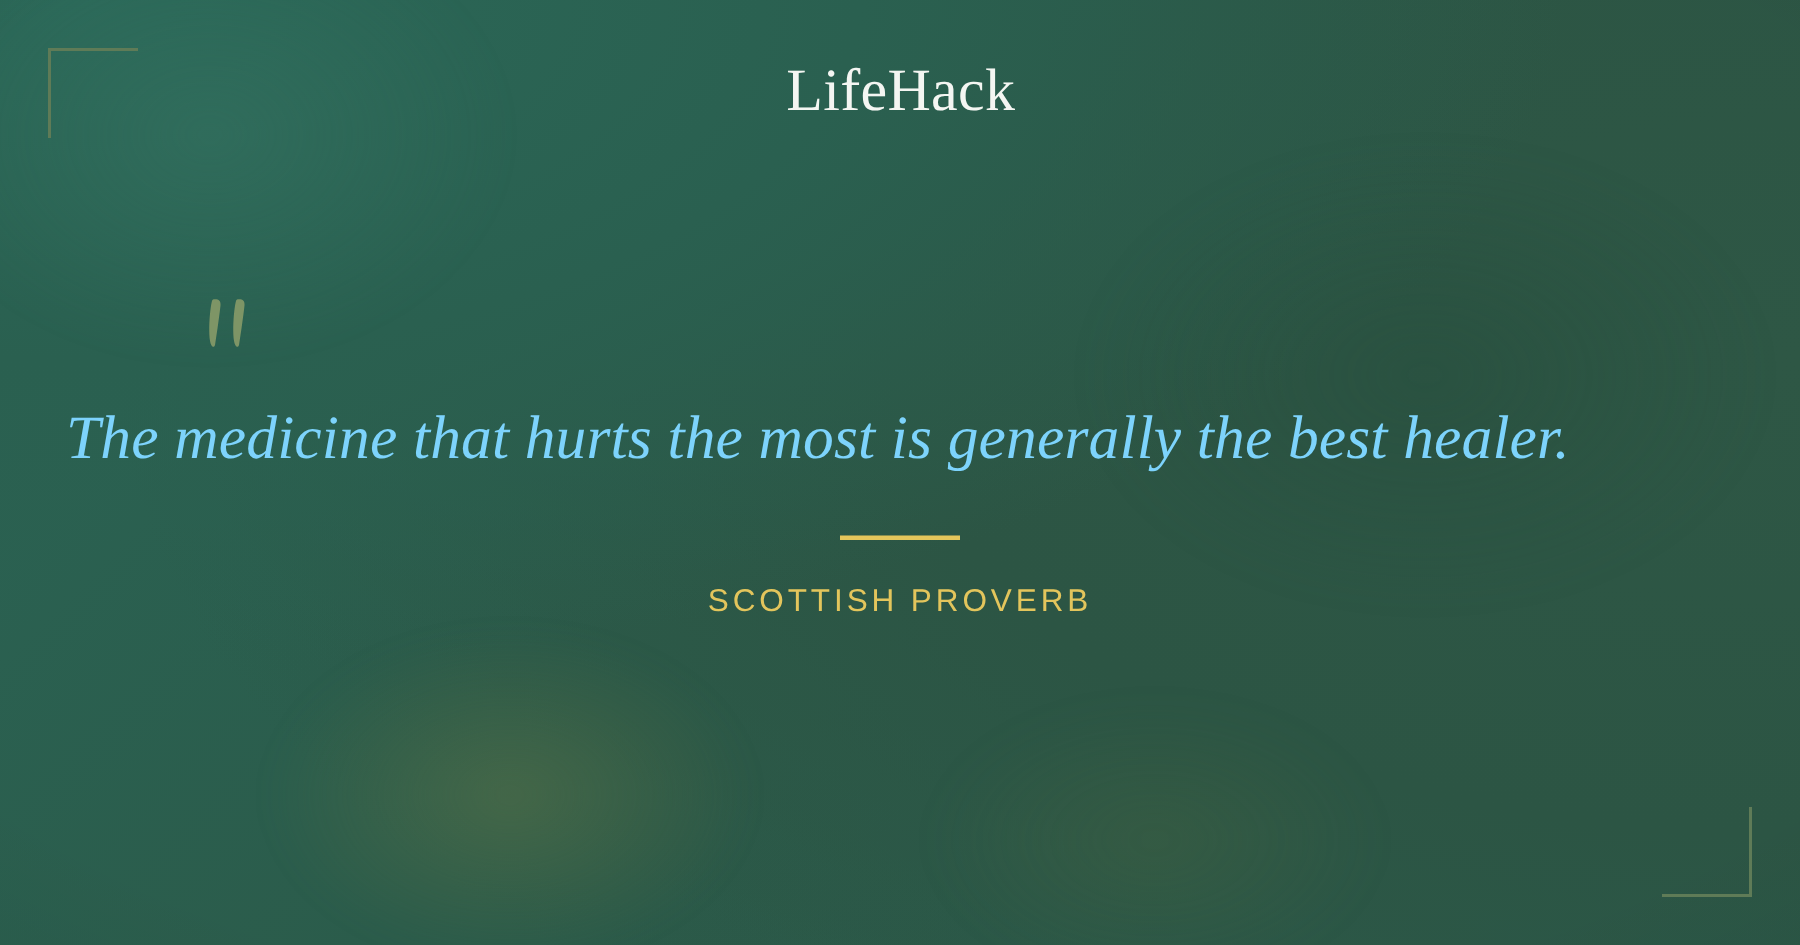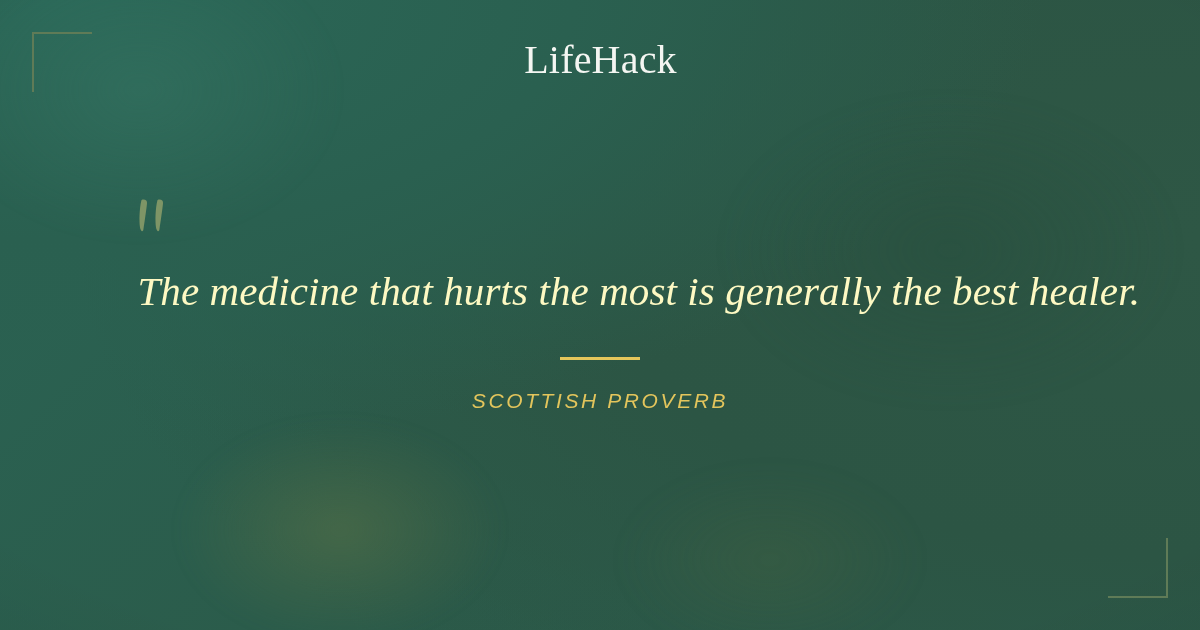--- a/index.html
+++ b/index.html
@@ -88,28 +88,28 @@
     left:133px; top:196px;
     width:46px; height:46px;
   }
   .quote-mark svg { display:block; }
 
   
   .quote {
     position:absolute;
     left:0; right:0;
     top:266px;
-    text-align:right;
-    padding:0 60px;
+    text-align:left;
+    padding:0 44px;
     font-family:"Liberation Serif", "DejaVu Serif", serif;
     font-style:italic;
     font-size:41px;
     font-weight:400;
     line-height:1.22;
-    color:#fef9c3;
+    color:#7dd3fc;
     letter-spacing:0.1px;
     white-space:nowrap;
   }
 
   
   .divider {
     position:absolute;
     left:50%;
     top:357px;
     transform:translateX(-50%);
@@ -123,21 +123,20 @@
     position:absolute;
     left:0; right:0;
     top:388px;
     text-align:center;
     font-family:"Liberation Sans", sans-serif;
     font-size:21px;
     font-weight:400;
     letter-spacing:2.6px;
     color:#e3c55c;
     line-height:1.2;
-    font-style:italic;
   }
 </style>
 </head>
 <body>
 
 <div class="card">
 
   <div class="bg-base"></div>
   <div class="bg-glow-teal"></div>
   <div class="bg-glow-dark"></div>

